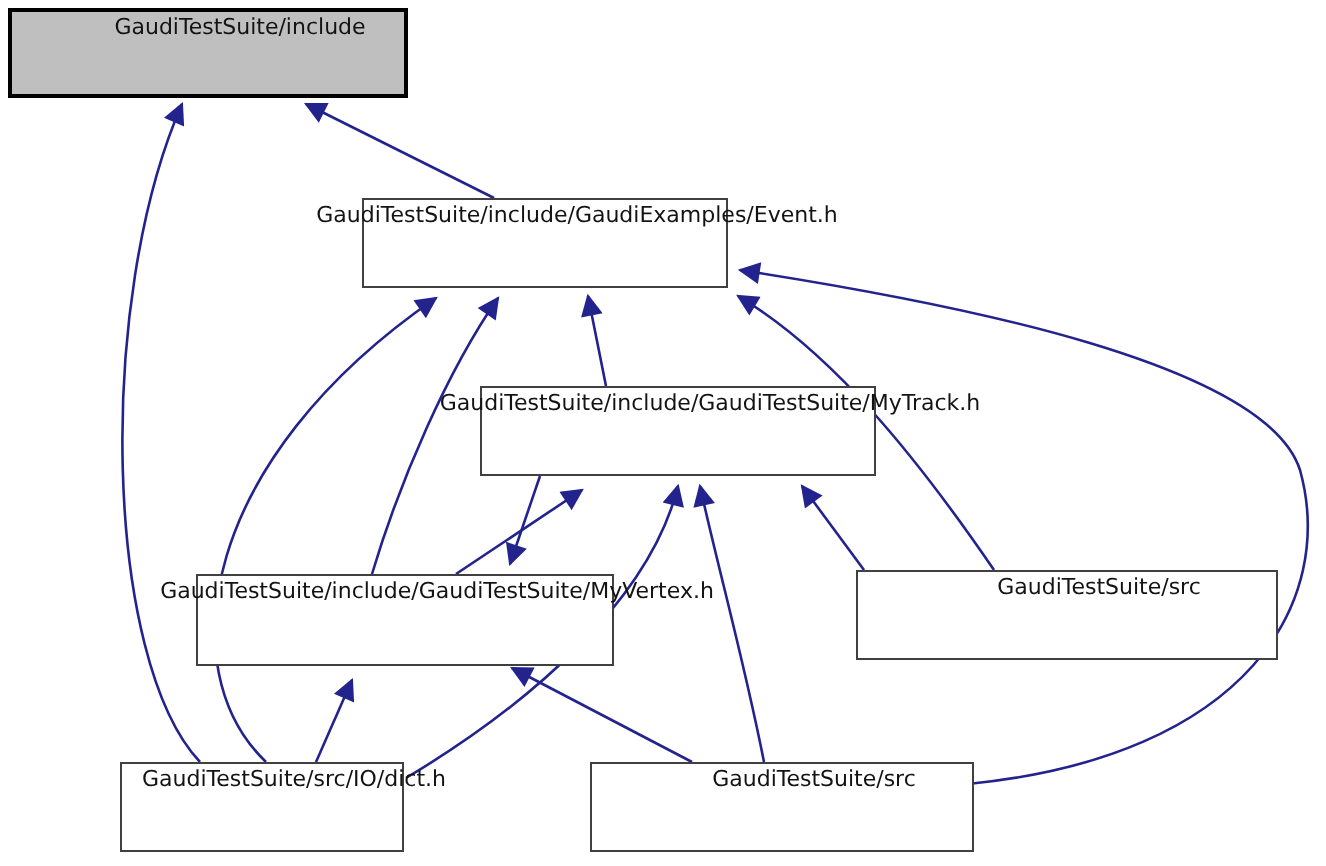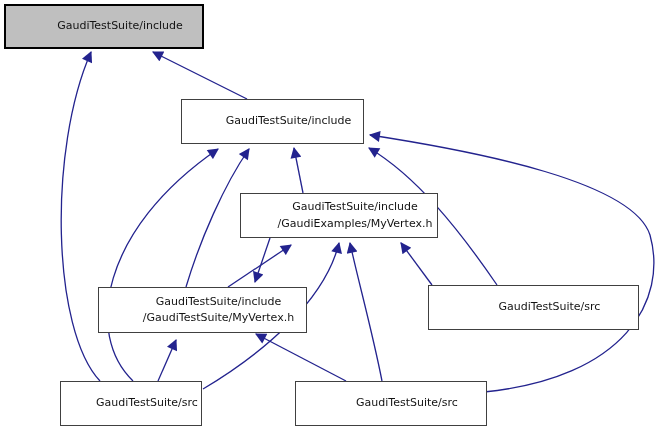--- a/index.html
+++ b/index.html
@@ -21,21 +21,21 @@
     top: 0;
     width: 663px;
     height: 433px;
   }
   .node {
     position: absolute;
     box-sizing: border-box;
     background: #ffffff;
     border: 1px solid #404040;
     display: flex;
-    flex-direction: column;
+    flex-direction: row;
     justify-content: center;
     text-align: center;
     font-size: 11px;
     line-height: 1.5;
     color: #131313;
     white-space: nowrap;
     cursor: pointer;
     padding-left: 32px;
   }
   .node.current {
@@ -76,37 +76,39 @@
     <path class="edge-path" marker-end="url(#arrow)" d="M 158,381 L 176,340"></path>
     <path class="edge-path" marker-end="url(#arrow)" d="M 346,381 L 256,334"></path>
   </svg>
 
   <div class="node current" style="left:4px; top:4px; width:200px; height:45px;">
     <span>GaudiTestSuite/include</span>
   </div>
 
   <div class="node" style="left:181px; top:99px; width:183px; height:45px;">
     <span>GaudiTestSuite/include</span>
+    <span>/GaudiExamples/Event.h</span>
   </div>
 
   <div class="node" style="left:240px; top:193px; width:198px; height:45px;">
     <span>GaudiTestSuite/include</span>
-    <span>/GaudiExamples/MyVertex.h</span>
+    <span>/GaudiTestSuite/MyTrack.h</span>
   </div>
 
   <div class="node" style="left:98px; top:287px; width:209px; height:46px;">
     <span>GaudiTestSuite/include</span>
     <span>/GaudiTestSuite/MyVertex.h</span>
   </div>
 
   <div class="node" style="left:428px; top:285px; width:211px; height:45px;">
     <span>GaudiTestSuite/src</span>
   </div>
 
   <div class="node" style="left:60px; top:381px; width:142px; height:45px;">
     <span>GaudiTestSuite/src</span>
+    <span>/IO/dict.h</span>
   </div>
 
   <div class="node" style="left:295px; top:381px; width:192px; height:45px;">
     <span>GaudiTestSuite/src</span>
   </div>
 
 </div>
 
 </body></html>

